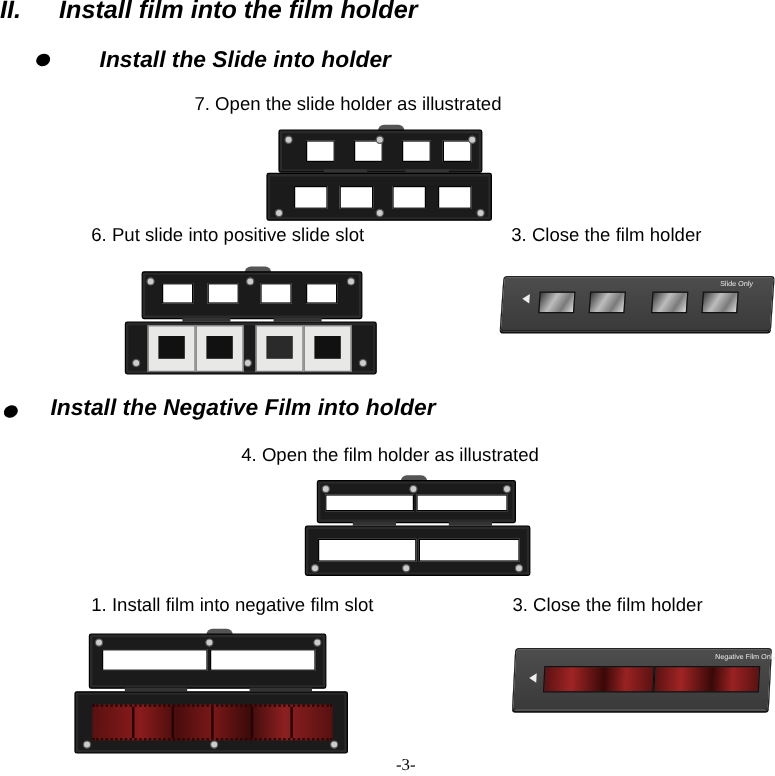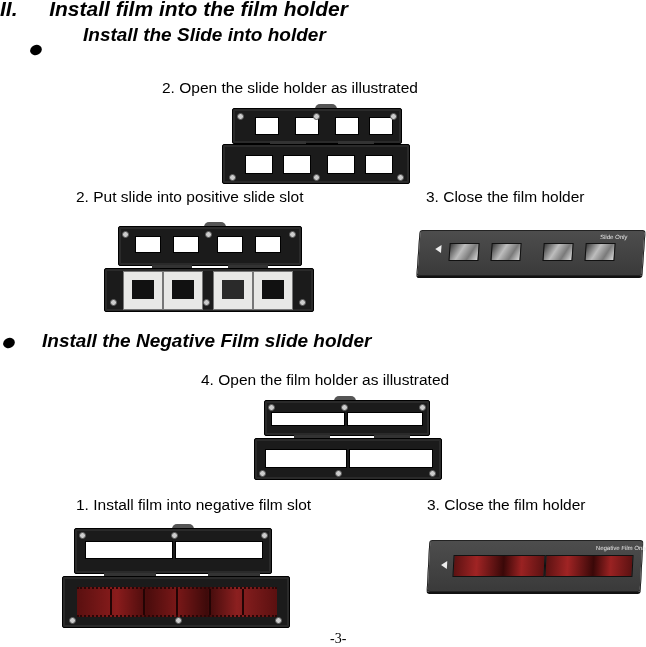--- a/index.html
+++ b/index.html
@@ -39,23 +39,23 @@
 </head>
 <body>
 
 <div class="abs h1" style="left:0; top:-3px;">
   <span>II.</span>
   <span style="display:inline-block; width:20px;"></span>
   <span>Install film into the film holder</span>
 </div>
 
 <div class="abs bullet" style="left:30px; top:45px;"></div>
-<div class="abs h2" style="left:83px; top:24px;">Install the Slide into holder</div>
+<div class="abs h2" style="left:83px; top:40px;">Install the Slide into holder</div>
 
-<div class="abs step" style="left:162px; top:79px;">2. Open the slide holder as illustrated</div>
+<div class="abs step" style="left:162px; top:79px;">7. Open the slide holder as illustrated</div>
 
 <div class="holder" style="left:220px; top:104px; width:190px; height:80px;">
   <div class="knob" style="left:95px; top:0;"></div>
   <div class="half" style="left:12px; top:4px; width:168px; height:34px;">
     <div class="win" style="left:22px; top:8px; width:22px; height:16px;"></div>
     <div class="win" style="left:62px; top:8px; width:22px; height:16px;"></div>
     <div class="win" style="left:102px; top:8px; width:22px; height:16px;"></div>
     <div class="win" style="left:136px; top:8px; width:22px; height:16px;"></div>
     <div class="screw" style="left:4px; top:4px;"></div>
     <div class="screw" style="left:80px; top:4px;"></div>
@@ -67,21 +67,21 @@
     <div class="win" style="left:22px; top:10px; width:26px; height:17px;"></div>
     <div class="win" style="left:60px; top:10px; width:26px; height:17px;"></div>
     <div class="win" style="left:104px; top:10px; width:26px; height:17px;"></div>
     <div class="win" style="left:142px; top:10px; width:26px; height:17px;"></div>
     <div class="screw" style="left:6px; top:29px;"></div>
     <div class="screw" style="left:90px; top:29px;"></div>
     <div class="screw" style="left:174px; top:29px;"></div>
   </div>
 </div>
 
-<div class="abs step" style="left:76px; top:188px;">2. Put slide into positive slide slot</div>
+<div class="abs step" style="left:76px; top:188px;">6. Put slide into positive slide slot</div>
 <div class="abs step" style="left:426px; top:188px;">3. Close the film holder</div>
 
 <div class="holder" style="left:104px; top:222px; width:210px; height:90px;">
   <div class="knob" style="left:100px; top:0;"></div>
   <div class="half" style="left:14px; top:4px; width:182px; height:38px;">
     <div class="win" style="left:16px; top:9px; width:24px; height:15px;"></div>
     <div class="win" style="left:54px; top:9px; width:24px; height:15px;"></div>
     <div class="win" style="left:98px; top:9px; width:24px; height:15px;"></div>
     <div class="win" style="left:136px; top:9px; width:24px; height:15px;"></div>
     <div class="screw" style="left:3px; top:4px;"></div>
@@ -112,21 +112,21 @@
 <div class="closed" style="left:418px; top:230px; width:224px; height:44px; transform:skewX(-4deg);">
   <div class="label" style="left:180px; top:3px;">Slide Only</div>
   <div class="arrow" style="left:16px; top:14px;"></div>
   <div class="cwin" style="left:30px; top:12px; width:28px; height:16px;"></div>
   <div class="cwin" style="left:72px; top:12px; width:28px; height:16px;"></div>
   <div class="cwin" style="left:124px; top:12px; width:28px; height:16px;"></div>
   <div class="cwin" style="left:166px; top:12px; width:28px; height:16px;"></div>
 </div>
 
 <div class="abs bullet" style="left:3px; top:338px;"></div>
-<div class="abs h2" style="left:42px; top:330px;">Install the Negative Film  slide holder</div>
+<div class="abs h2" style="left:42px; top:330px;">Install the Negative Film  into holder</div>
 
 <div class="abs step" style="left:201px; top:371px;">4. Open the film holder as illustrated</div>
 
 <div class="holder" style="left:250px; top:396px; width:192px; height:84px;">
   <div class="knob" style="left:84px; top:0;"></div>
   <div class="half" style="left:14px; top:4px; width:164px; height:34px;">
     <div class="win" style="left:6px; top:11px; width:72px; height:12px;"></div>
     <div class="win" style="left:82px; top:11px; width:74px; height:12px;"></div>
     <div class="screw" style="left:3px; top:3px;"></div>
     <div class="screw" style="left:76px; top:3px;"></div>

